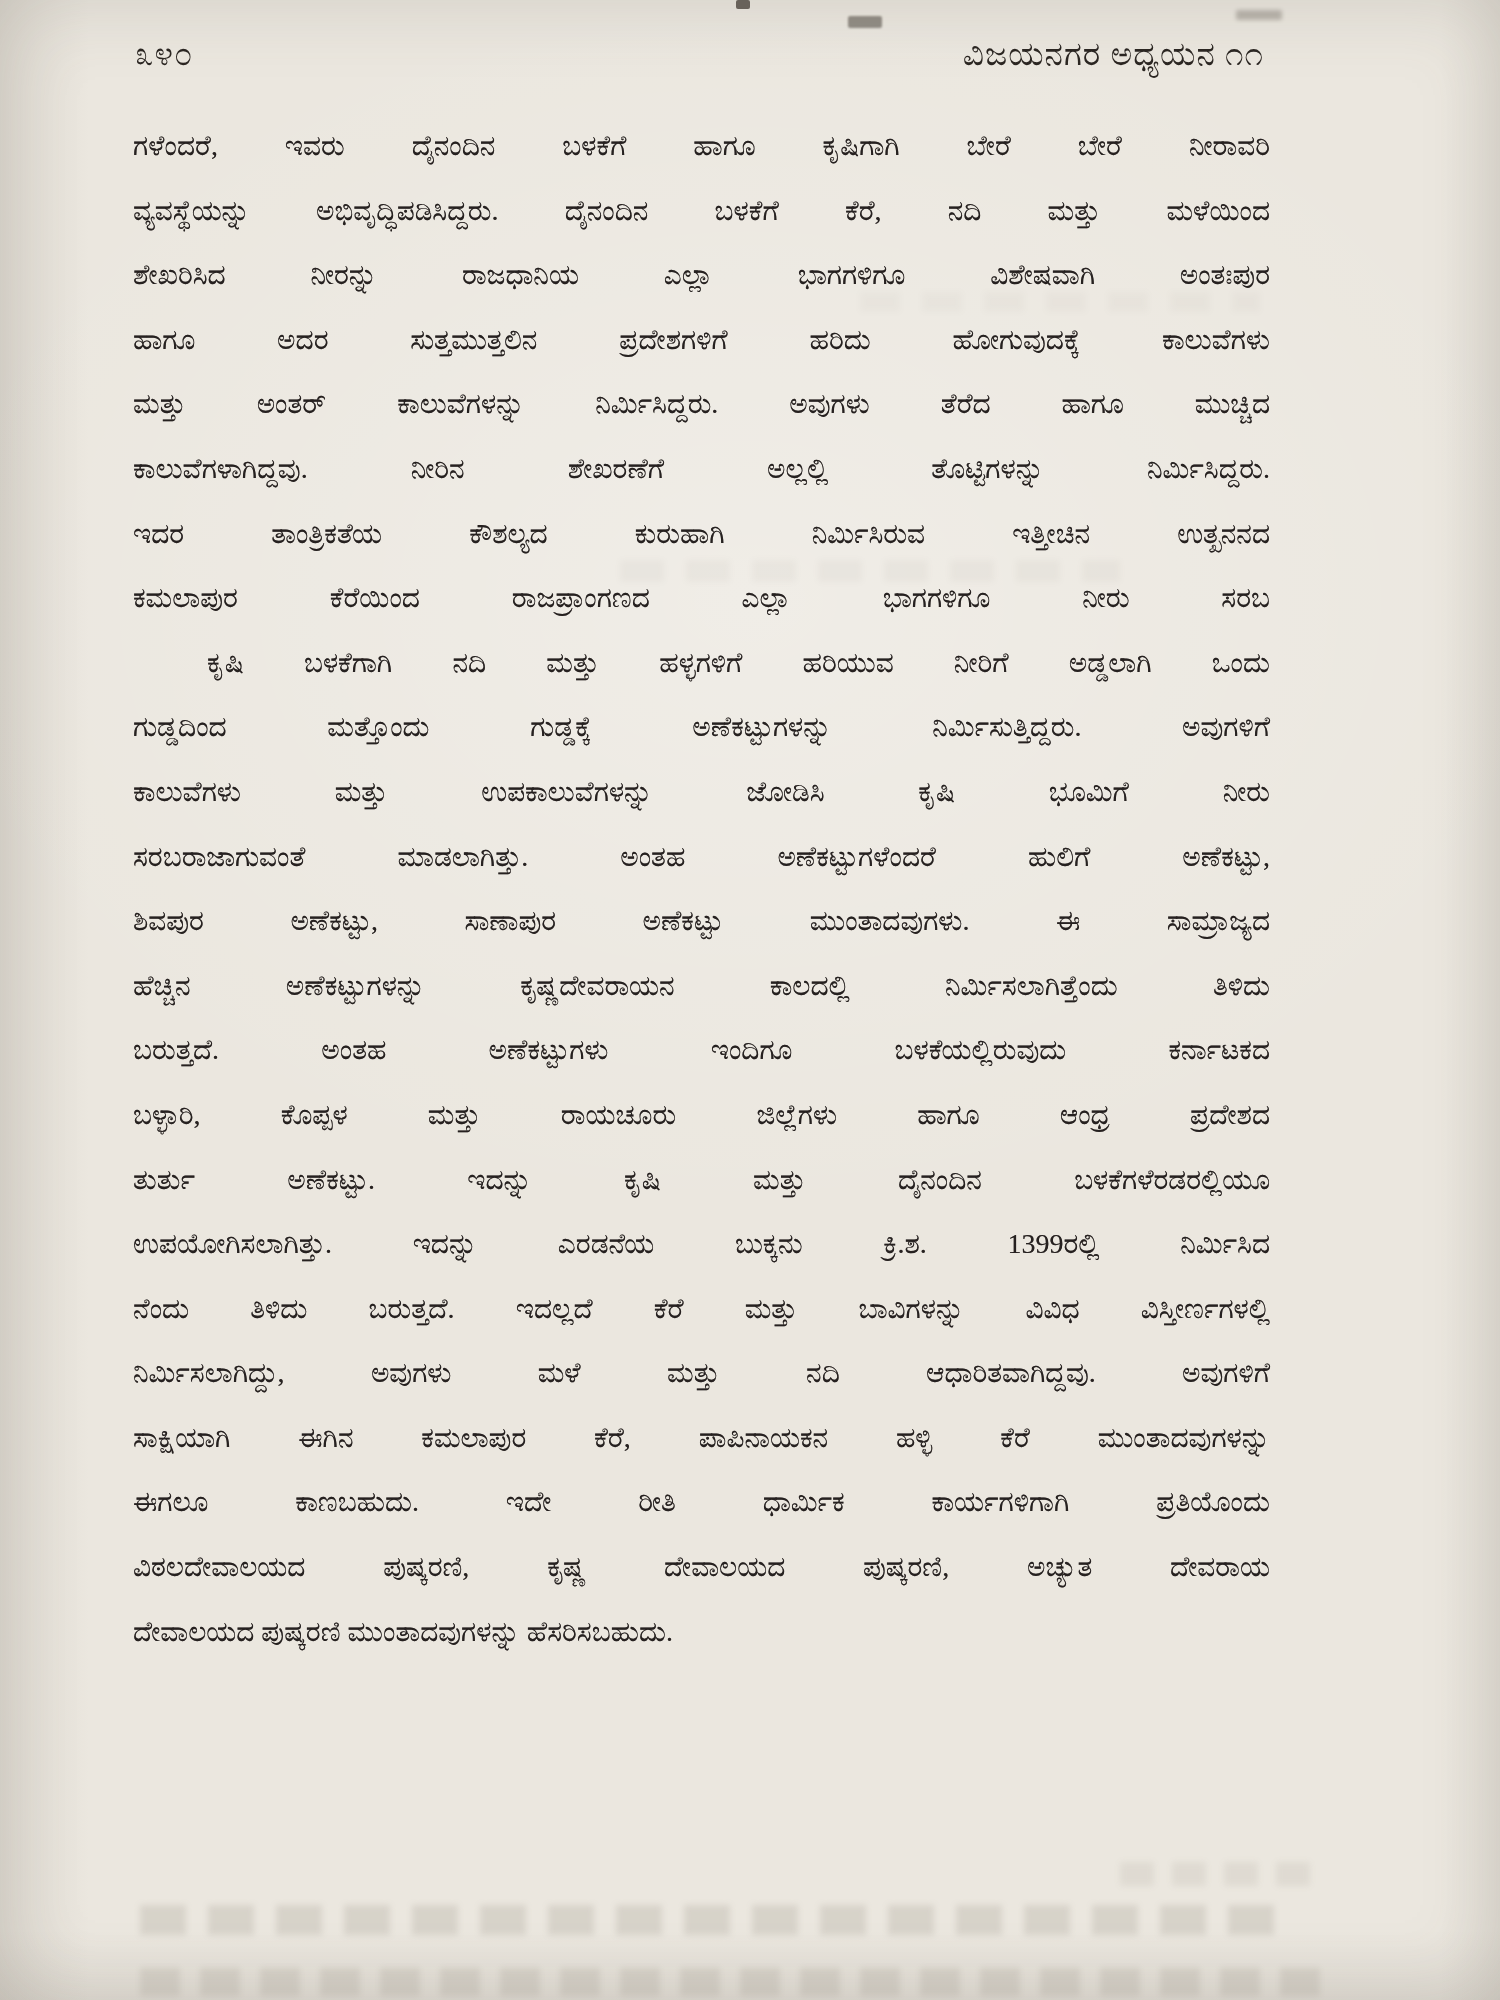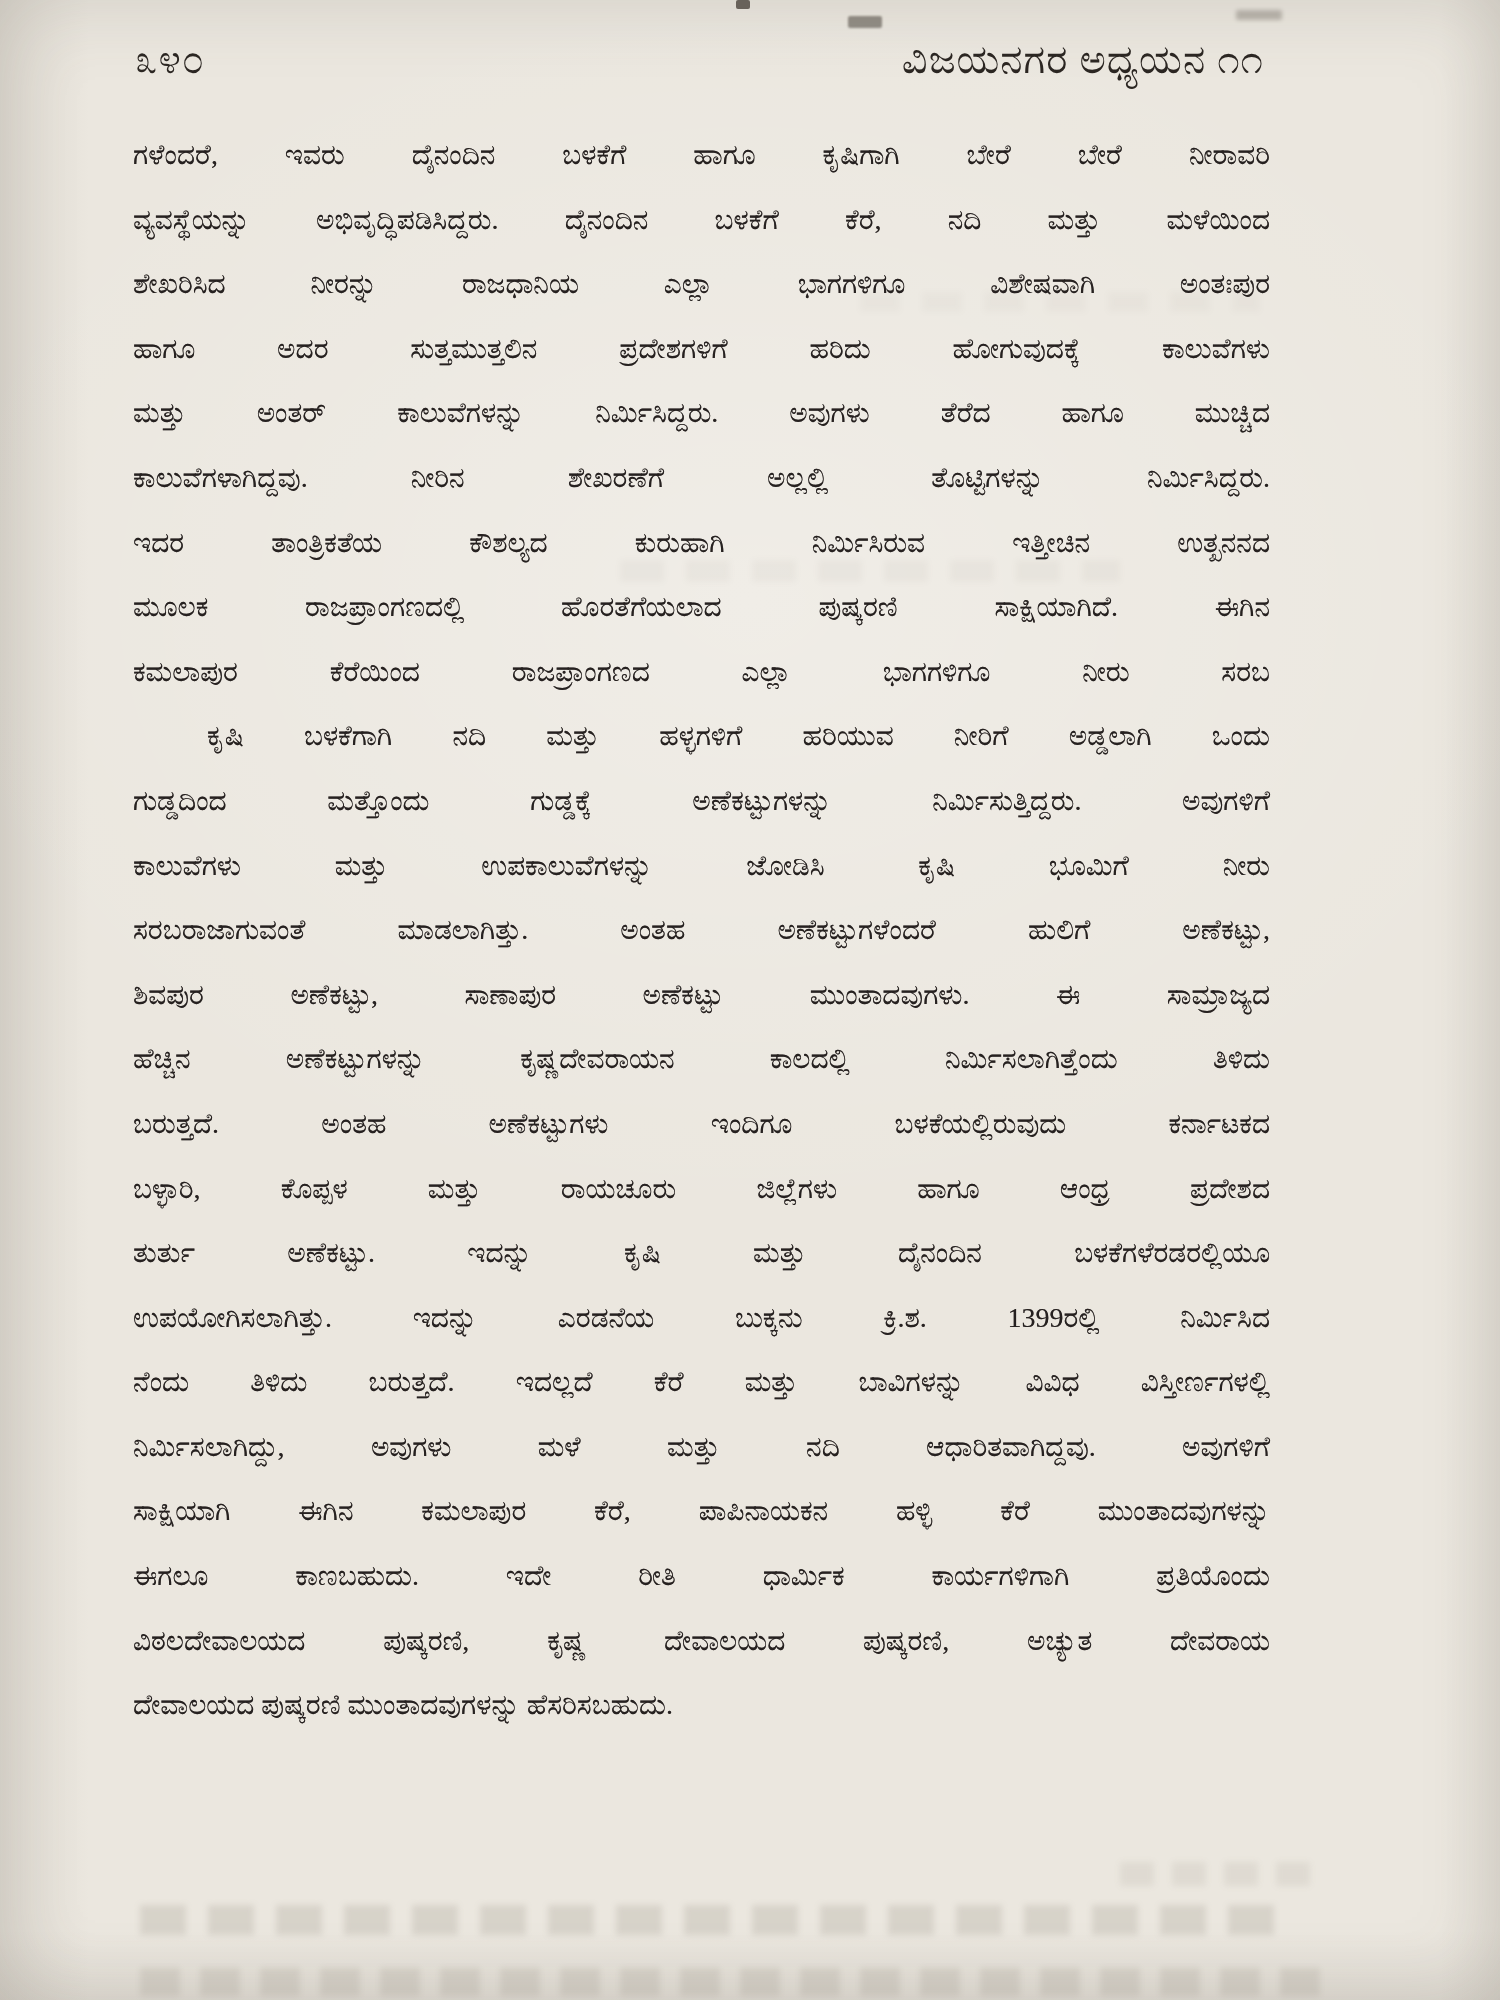--- a/index.html
+++ b/index.html
@@ -29,21 +29,21 @@
     position: absolute;
     left: 133px;
     top: 36px;
     width: 1137px;
     color: #28231f;
   }
   .running-header {
     display: flex;
     justify-content: space-between;
     align-items: baseline;
-    font-size: 40px;
+    font-size: 33px;
     letter-spacing: 1px;
     color: #2b2622;
   }
   .running-header .page-num {
     padding-left: 2px;
   }
   .running-header .book-title {
     padding-right: 6px;
     text-align: center;
   }
@@ -111,21 +111,20 @@
     </div>
     <div class="text-body">
         <div class="paragraph">
           <div class="line">ಗಳೆಂದರೆ, ಇವರು ದೈನಂದಿನ ಬಳಕೆಗೆ ಹಾಗೂ ಕೃಷಿಗಾಗಿ ಬೇರೆ ಬೇರೆ ನೀರಾವರಿ</div>
           <div class="line">ವ್ಯವಸ್ಥೆಯನ್ನು ಅಭಿವೃದ್ಧಿಪಡಿಸಿದ್ದರು. ದೈನಂದಿನ ಬಳಕೆಗೆ ಕೆರೆ, ನದಿ ಮತ್ತು ಮಳೆಯಿಂದ</div>
           <div class="line">ಶೇಖರಿಸಿದ ನೀರನ್ನು ರಾಜಧಾನಿಯ ಎಲ್ಲಾ ಭಾಗಗಳಿಗೂ ವಿಶೇಷವಾಗಿ ಅಂತಃಪುರ</div>
           <div class="line">ಹಾಗೂ ಅದರ ಸುತ್ತಮುತ್ತಲಿನ ಪ್ರದೇಶಗಳಿಗೆ ಹರಿದು ಹೋಗುವುದಕ್ಕೆ ಕಾಲುವೆಗಳು</div>
           <div class="line">ಮತ್ತು ಅಂತರ್ ಕಾಲುವೆಗಳನ್ನು ನಿರ್ಮಿಸಿದ್ದರು. ಅವುಗಳು ತೆರೆದ ಹಾಗೂ ಮುಚ್ಚಿದ</div>
           <div class="line">ಕಾಲುವೆಗಳಾಗಿದ್ದವು. ನೀರಿನ ಶೇಖರಣೆಗೆ ಅಲ್ಲಲ್ಲಿ ತೊಟ್ಟಿಗಳನ್ನು ನಿರ್ಮಿಸಿದ್ದರು.</div>
           <div class="line">ಇದರ ತಾಂತ್ರಿಕತೆಯ ಕೌಶಲ್ಯದ ಕುರುಹಾಗಿ ನಿರ್ಮಿಸಿರುವ ಇತ್ತೀಚಿನ ಉತ್ಖನನದ</div>
-          <div class="line">ಮೂಲಕ ರಾಜಪ್ರಾಂಗಣದಲ್ಲಿ ಹೊರತೆಗೆಯಲಾದ ಪುಷ್ಕರಣಿ ಸಾಕ್ಷಿಯಾಗಿದೆ. ಈಗಿನ</div>
           <div class="line">ಕಮಲಾಪುರ ಕೆರೆಯಿಂದ ರಾಜಪ್ರಾಂಗಣದ ಎಲ್ಲಾ ಭಾಗಗಳಿಗೂ ನೀರು ಸರಬ</div>
         </div>
         <div class="paragraph">
           <div class="line indent">ಕೃಷಿ ಬಳಕೆಗಾಗಿ ನದಿ ಮತ್ತು ಹಳ್ಳಗಳಿಗೆ ಹರಿಯುವ ನೀರಿಗೆ ಅಡ್ಡಲಾಗಿ ಒಂದು</div>
           <div class="line">ಗುಡ್ಡದಿಂದ ಮತ್ತೊಂದು ಗುಡ್ಡಕ್ಕೆ ಅಣೆಕಟ್ಟುಗಳನ್ನು ನಿರ್ಮಿಸುತ್ತಿದ್ದರು. ಅವುಗಳಿಗೆ</div>
           <div class="line">ಕಾಲುವೆಗಳು ಮತ್ತು ಉಪಕಾಲುವೆಗಳನ್ನು ಜೋಡಿಸಿ ಕೃಷಿ ಭೂಮಿಗೆ ನೀರು</div>
           <div class="line">ಸರಬರಾಜಾಗುವಂತೆ ಮಾಡಲಾಗಿತ್ತು. ಅಂತಹ ಅಣೆಕಟ್ಟುಗಳೆಂದರೆ ಹುಲಿಗೆ ಅಣೆಕಟ್ಟು,</div>
           <div class="line">ಶಿವಪುರ ಅಣೆಕಟ್ಟು, ಸಾಣಾಪುರ ಅಣೆಕಟ್ಟು ಮುಂತಾದವುಗಳು. ಈ ಸಾಮ್ರಾಜ್ಯದ</div>
           <div class="line">ಹೆಚ್ಚಿನ ಅಣೆಕಟ್ಟುಗಳನ್ನು ಕೃಷ್ಣದೇವರಾಯನ ಕಾಲದಲ್ಲಿ ನಿರ್ಮಿಸಲಾಗಿತ್ತೆಂದು ತಿಳಿದು</div>
           <div class="line">ಬರುತ್ತದೆ. ಅಂತಹ ಅಣೆಕಟ್ಟುಗಳು ಇಂದಿಗೂ ಬಳಕೆಯಲ್ಲಿರುವುದು ಕರ್ನಾಟಕದ</div>

